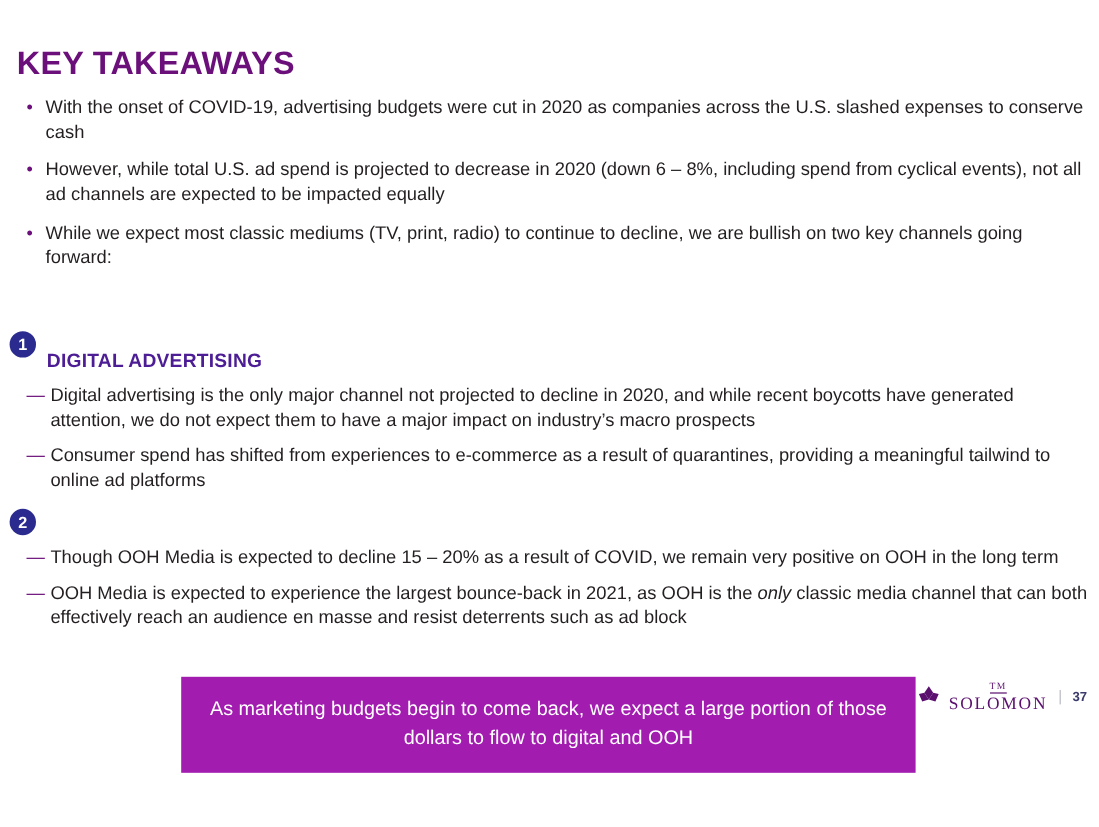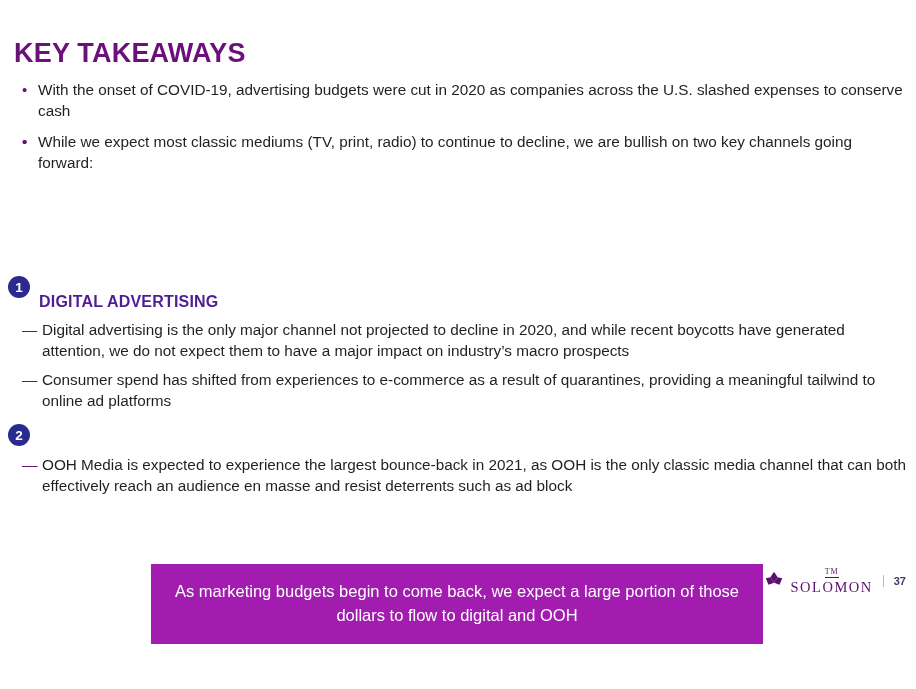--- a/index.html
+++ b/index.html
@@ -90,21 +90,21 @@
     font-size: 15.3px;
     line-height: 1.35;
     color: #231f20;
   }
   .sub .dash {
     position: absolute;
     left: 14px;
     top: 0;
     color: #6b0f7a;
   }
-  .italic { }
+  .italic { font-style: italic; }
   .callout {
     position: absolute;
     left: 151px;
     top: 564px;
     width: 612px;
     height: 80px;
     background: #a21caf;
     color: #ffffff;
     display: flex;
     align-items: center;
@@ -169,20 +169,21 @@
 
   <div class="title">KEY TAKEAWAYS</div>
 
   <div class="bullets">
     <div class="bullet">
       <span class="dot">•</span>
       <span>With the onset of COVID-19, advertising budgets were cut in 2020 as companies across the U.S. slashed expenses to conserve cash</span>
     </div>
     <div class="bullet">
       <span class="dot">•</span>
+      <span>However, while total U.S. ad spend is projected to decrease in 2020 (down 6 – 8%, including spend from cyclical events), not all ad channels are expected to be impacted equally</span>
     </div>
     <div class="bullet">
       <span class="dot">•</span>
       <span>While we expect most classic mediums (TV, print, radio) to continue to decline, we are bullish on two key channels going forward:</span>
     </div>
   </div>
 
   <div class="section" style="top:263px;">
     <div class="section-head">
       <div class="num-badge">1</div>
@@ -197,20 +198,21 @@
       <span>Consumer spend has shifted from experiences to e-commerce as a result of quarantines, providing a meaningful tailwind to online ad platforms</span>
     </div>
   </div>
 
   <div class="section" style="top:424px;">
     <div class="section-head">
       <div class="num-badge">2</div>
     </div>
     <div class="sub">
       <span class="dash">—</span>
+      <span>Though OOH Media is expected to decline 15 – 20% as a result of COVID, we remain very positive on OOH in the long term</span>
     </div>
     <div class="sub">
       <span class="dash">—</span>
       <span>OOH Media is expected to experience the largest bounce-back in 2021, as OOH is the </span><span class="italic">only</span><span> classic media channel that can both effectively reach an audience en masse and resist deterrents such as ad block</span>
     </div>
   </div>
 
   <div class="callout">As marketing budgets begin to come back, we expect a large portion of those dollars to flow to digital and OOH</div>
 
   <div class="footer">

